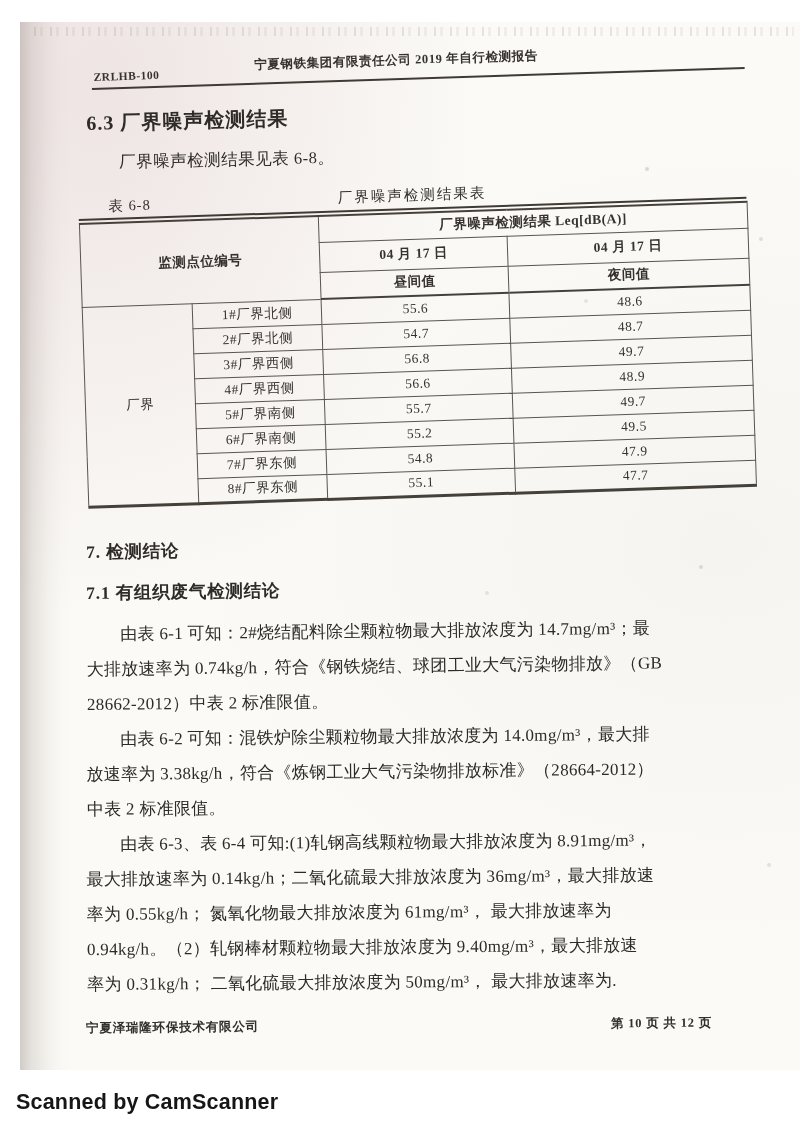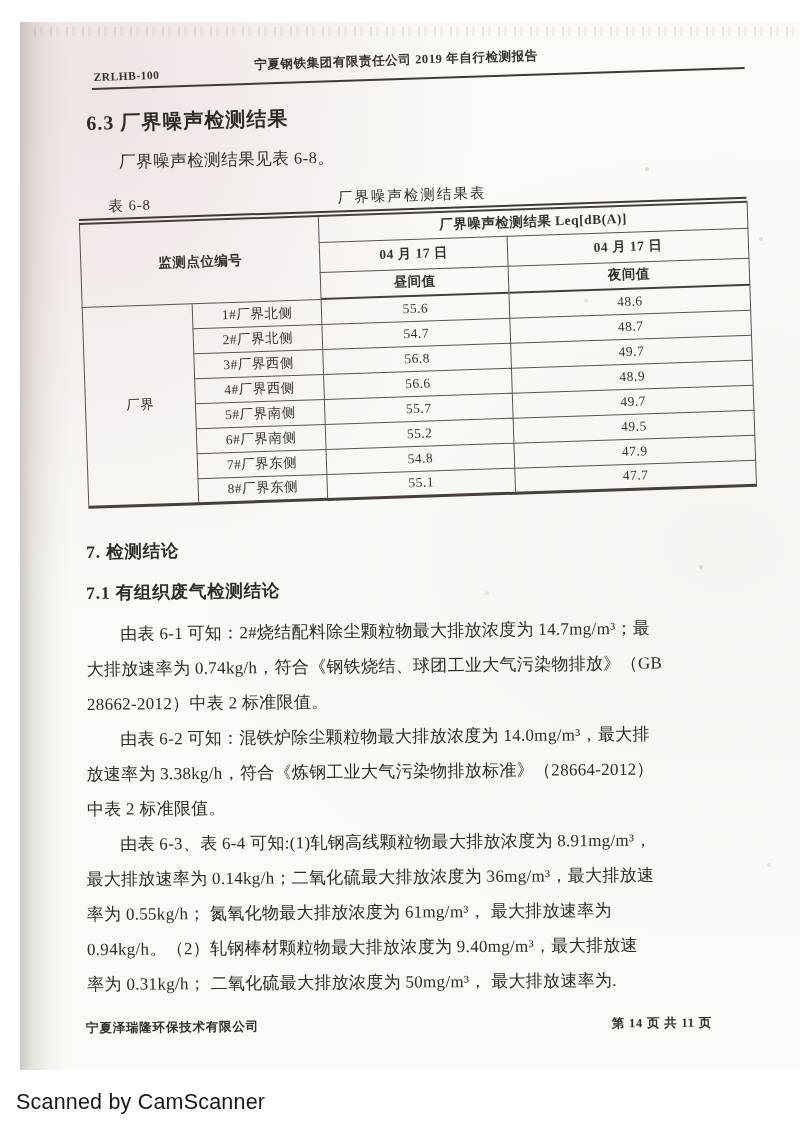--- a/index.html
+++ b/index.html
@@ -77,21 +77,21 @@
   td.num{font-size:13px;letter-spacing:.8px;}
   
   .footer{
     position:absolute;left:86px;top:1020px;width:626px;display:flex;justify-content:space-between;
     font-size:12.5px;font-weight:bold;letter-spacing:.8px;color:#332f2a;
     transform:rotate(-.5deg);transform-origin:left top;
   }
   .camscanner{
     position:absolute;left:16px;top:1090px;
     font-family:"Liberation Sans","DejaVu Sans",sans-serif;
-    font-size:21.5px;font-weight:400;letter-spacing:.2px;color:#161616;
+    font-size:21.5px;font-weight:700;letter-spacing:.2px;color:#161616;
   }
 </style>
 </head>
 <body>
 
 <div class="scan-page"></div>
 <div class="noise-band"></div>
 <div class="specks"></div>
 
 <div class="hdr">
@@ -182,16 +182,16 @@
 放速率为 3.38kg/h，符合《炼钢工业大气污染物排放标准》（28664-2012）
 中表 2 标准限值。</div>
 <div class="para p3">由表 6-3、表 6-4 可知:(1)轧钢高线颗粒物最大排放浓度为 8.91mg/m³，
 最大排放速率为 0.14kg/h；二氧化硫最大排放浓度为 36mg/m³，最大排放速
 率为 0.55kg/h； 氮氧化物最大排放浓度为 61mg/m³， 最大排放速率为
 0.94kg/h。（2）轧钢棒材颗粒物最大排放浓度为 9.40mg/m³，最大排放速
 率为 0.31kg/h； 二氧化硫最大排放浓度为 50mg/m³， 最大排放速率为.</div>
 
 <div class="footer">
   <span>宁夏泽瑞隆环保技术有限公司</span>
-  <span>第 14 页 共 11 页</span>
+  <span>第 10 页 共 12 页</span>
 </div>
 
 <div class="camscanner">Scanned by CamScanner</div>
 
 </body></html>

